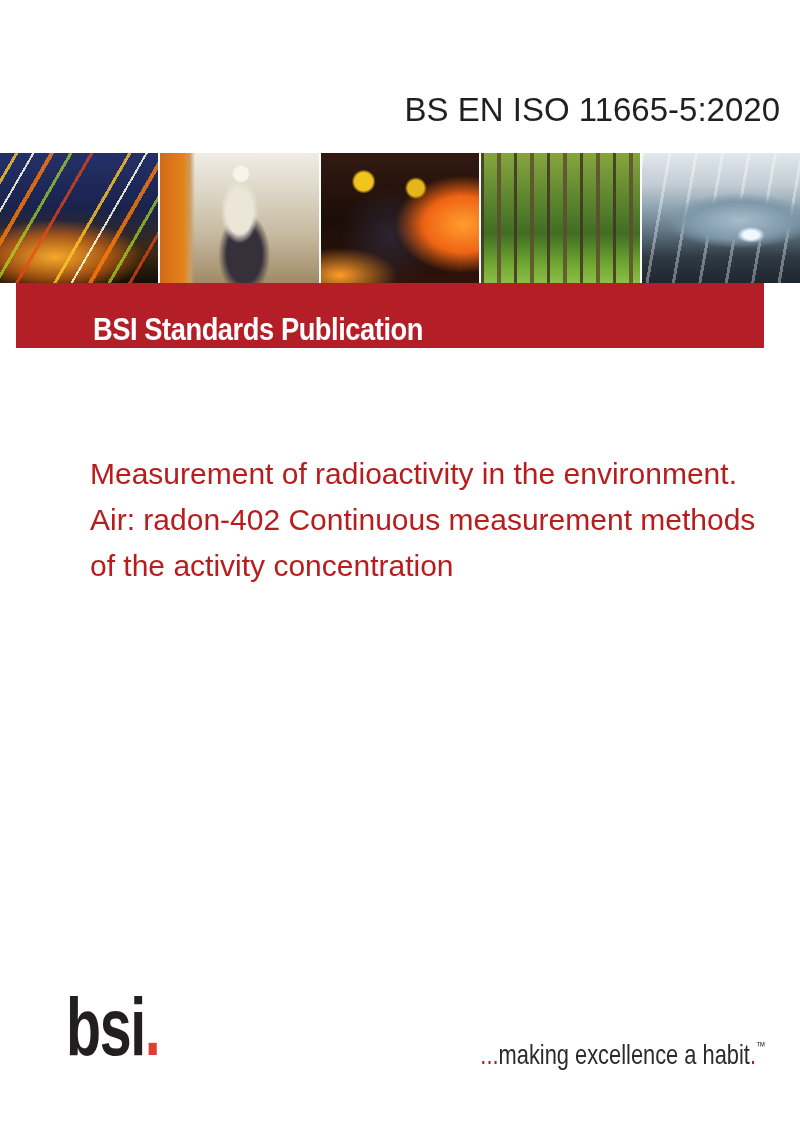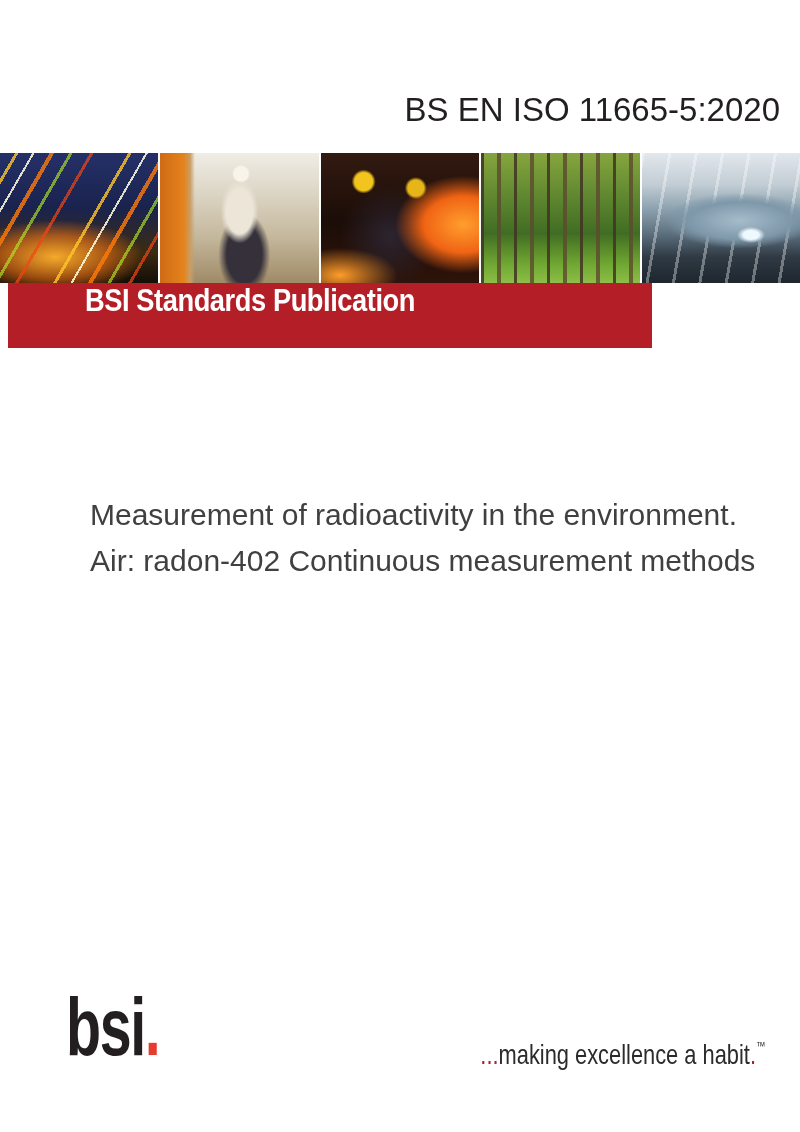--- a/index.html
+++ b/index.html
@@ -79,47 +79,47 @@
       radial-gradient(ellipse 14px 8px at 69% 63%, #eef8ff 0 55%, rgba(0,0,0,0) 100%),
       radial-gradient(ellipse 58% 26% at 62% 52%, #a6bccb 0%, #7e98aa 55%, rgba(0,0,0,0) 82%),
       repeating-linear-gradient(100deg, rgba(255,255,255,0.35) 0 3px, rgba(0,0,0,0) 3px 26px),
       linear-gradient(180deg, #e2e8ec 0%, #c3cdd5 24%, #8fa4b2 42%, #5d707e 62%, #2f3a44 80%, #1e262e 100%);
   }
 
   
   .banner {
     position: absolute;
     top: 283px;
-    left: 8px;
-    width: 644px;
+    left: 16px;
+    width: 748px;
     height: 65px;
     background: #b41f27;
     display: flex;
-    align-items: flex-start;
+    align-items: flex-end;
   }
   .banner-label {
     display: inline-block;
     margin-left: 77px;
     color: #ffffff;
     font-size: 31px;
     font-weight: 700;
     letter-spacing: -0.5px;
     white-space: nowrap;
     transform: scaleX(0.88);
     transform-origin: 0 50%;
   }
 
   
   .title-block {
     position: absolute;
     left: 90px;
-    top: 492px;
+    top: 451px;
     font-size: 30px;
     line-height: 46px;
-    color: #404040;
+    color: #b91c1c;
   }
   .title-line { white-space: nowrap; }
 
   
   .bsi-logo {
     position: absolute;
     left: 66px;
     top: 986px;
     font-size: 82px;
     font-weight: 700;
@@ -165,19 +165,20 @@
     <div class="photo photo-car" aria-label="car-assembly-line-photo"></div>
   </div>
 
   <div class="banner">
     <span class="banner-label">BSI Standards Publication</span>
   </div>
 
   <div class="title-block">
     <div class="title-line">Measurement of radioactivity in the environment.</div>
     <div class="title-line">Air: radon-402 Continuous measurement methods</div>
+    <div class="title-line">of the activity concentration</div>
   </div>
 
   <div class="bsi-logo"><span class="logo-text">bsi</span><span class="logo-dot">.</span></div>
 
   <div class="tagline"><span class="tagline-ellipsis">...</span><span class="tagline-text">making excellence a habit</span><span class="tagline-period">.</span><span class="tagline-tm">™</span></div>
 
 </div>
 
 </body></html>

